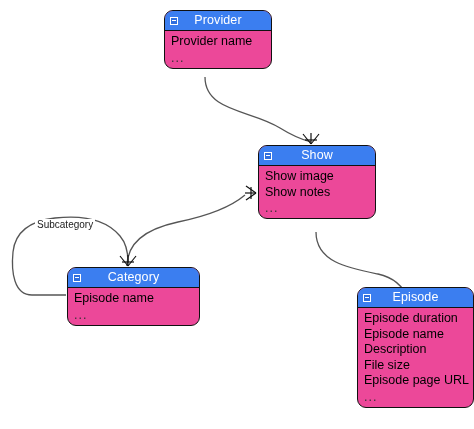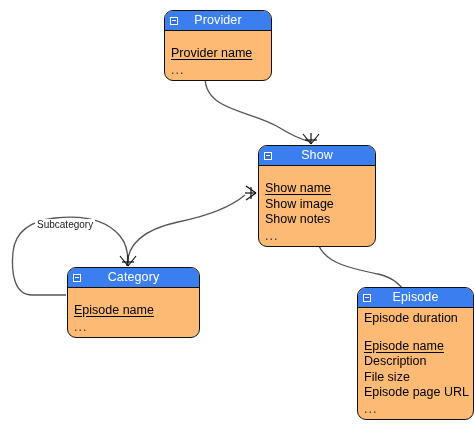--- a/index.html
+++ b/index.html
@@ -23,21 +23,21 @@
   #edges {
     position: absolute;
     left: 0; top: 0;
     width: 474px;
     height: 429px;
     pointer-events: none;
   }
   .entity {
     position: absolute;
     box-sizing: border-box;
-    background: #fdba74;
+    background: #ec4899;
     border: 1.6px solid #111111;
     border-radius: 9px;
     overflow: hidden;
     box-shadow: 0 0 0 0 rgba(0,0,0,0);
   }
   .entity-header {
     position: relative;
     height: 19px;
     background: #3b7ef0;
     border-bottom: 1.5px solid #111111;
@@ -77,23 +77,21 @@
     padding: 3px 0 3px 0;
   }
   .attr {
     font-size: 12.5px;
     line-height: 15.5px;
     color: #000000;
     padding: 0 6px;
     white-space: nowrap;
   }
   .attr.pk {
-    text-decoration: underline;
     text-underline-offset: 1.5px;
-    margin-top: 12px;
   }
   .attr.ellipsis {
     font-size: 12.5px;
     color: #333333;
     letter-spacing: 1px;
     line-height: 14px;
     padding-top: 1px;
   }
   
   #entity-provider { left: 164px; top: 10px;  width: 108px; }
@@ -172,21 +170,20 @@
       <div class="attr ellipsis">...</div>
     </div>
   </div>
 
   <div class="entity" id="entity-show">
     <div class="entity-header">
       <span class="collapse-icon"></span>
       <span class="entity-title">Show</span>
     </div>
     <div class="entity-body">
-      <div class="attr pk">Show name</div>
       <div class="attr">Show image</div>
       <div class="attr">Show notes</div>
       <div class="attr ellipsis">...</div>
     </div>
   </div>
 
   <div class="entity" id="entity-category">
     <div class="entity-header">
       <span class="collapse-icon"></span>
       <span class="entity-title">Category</span>

